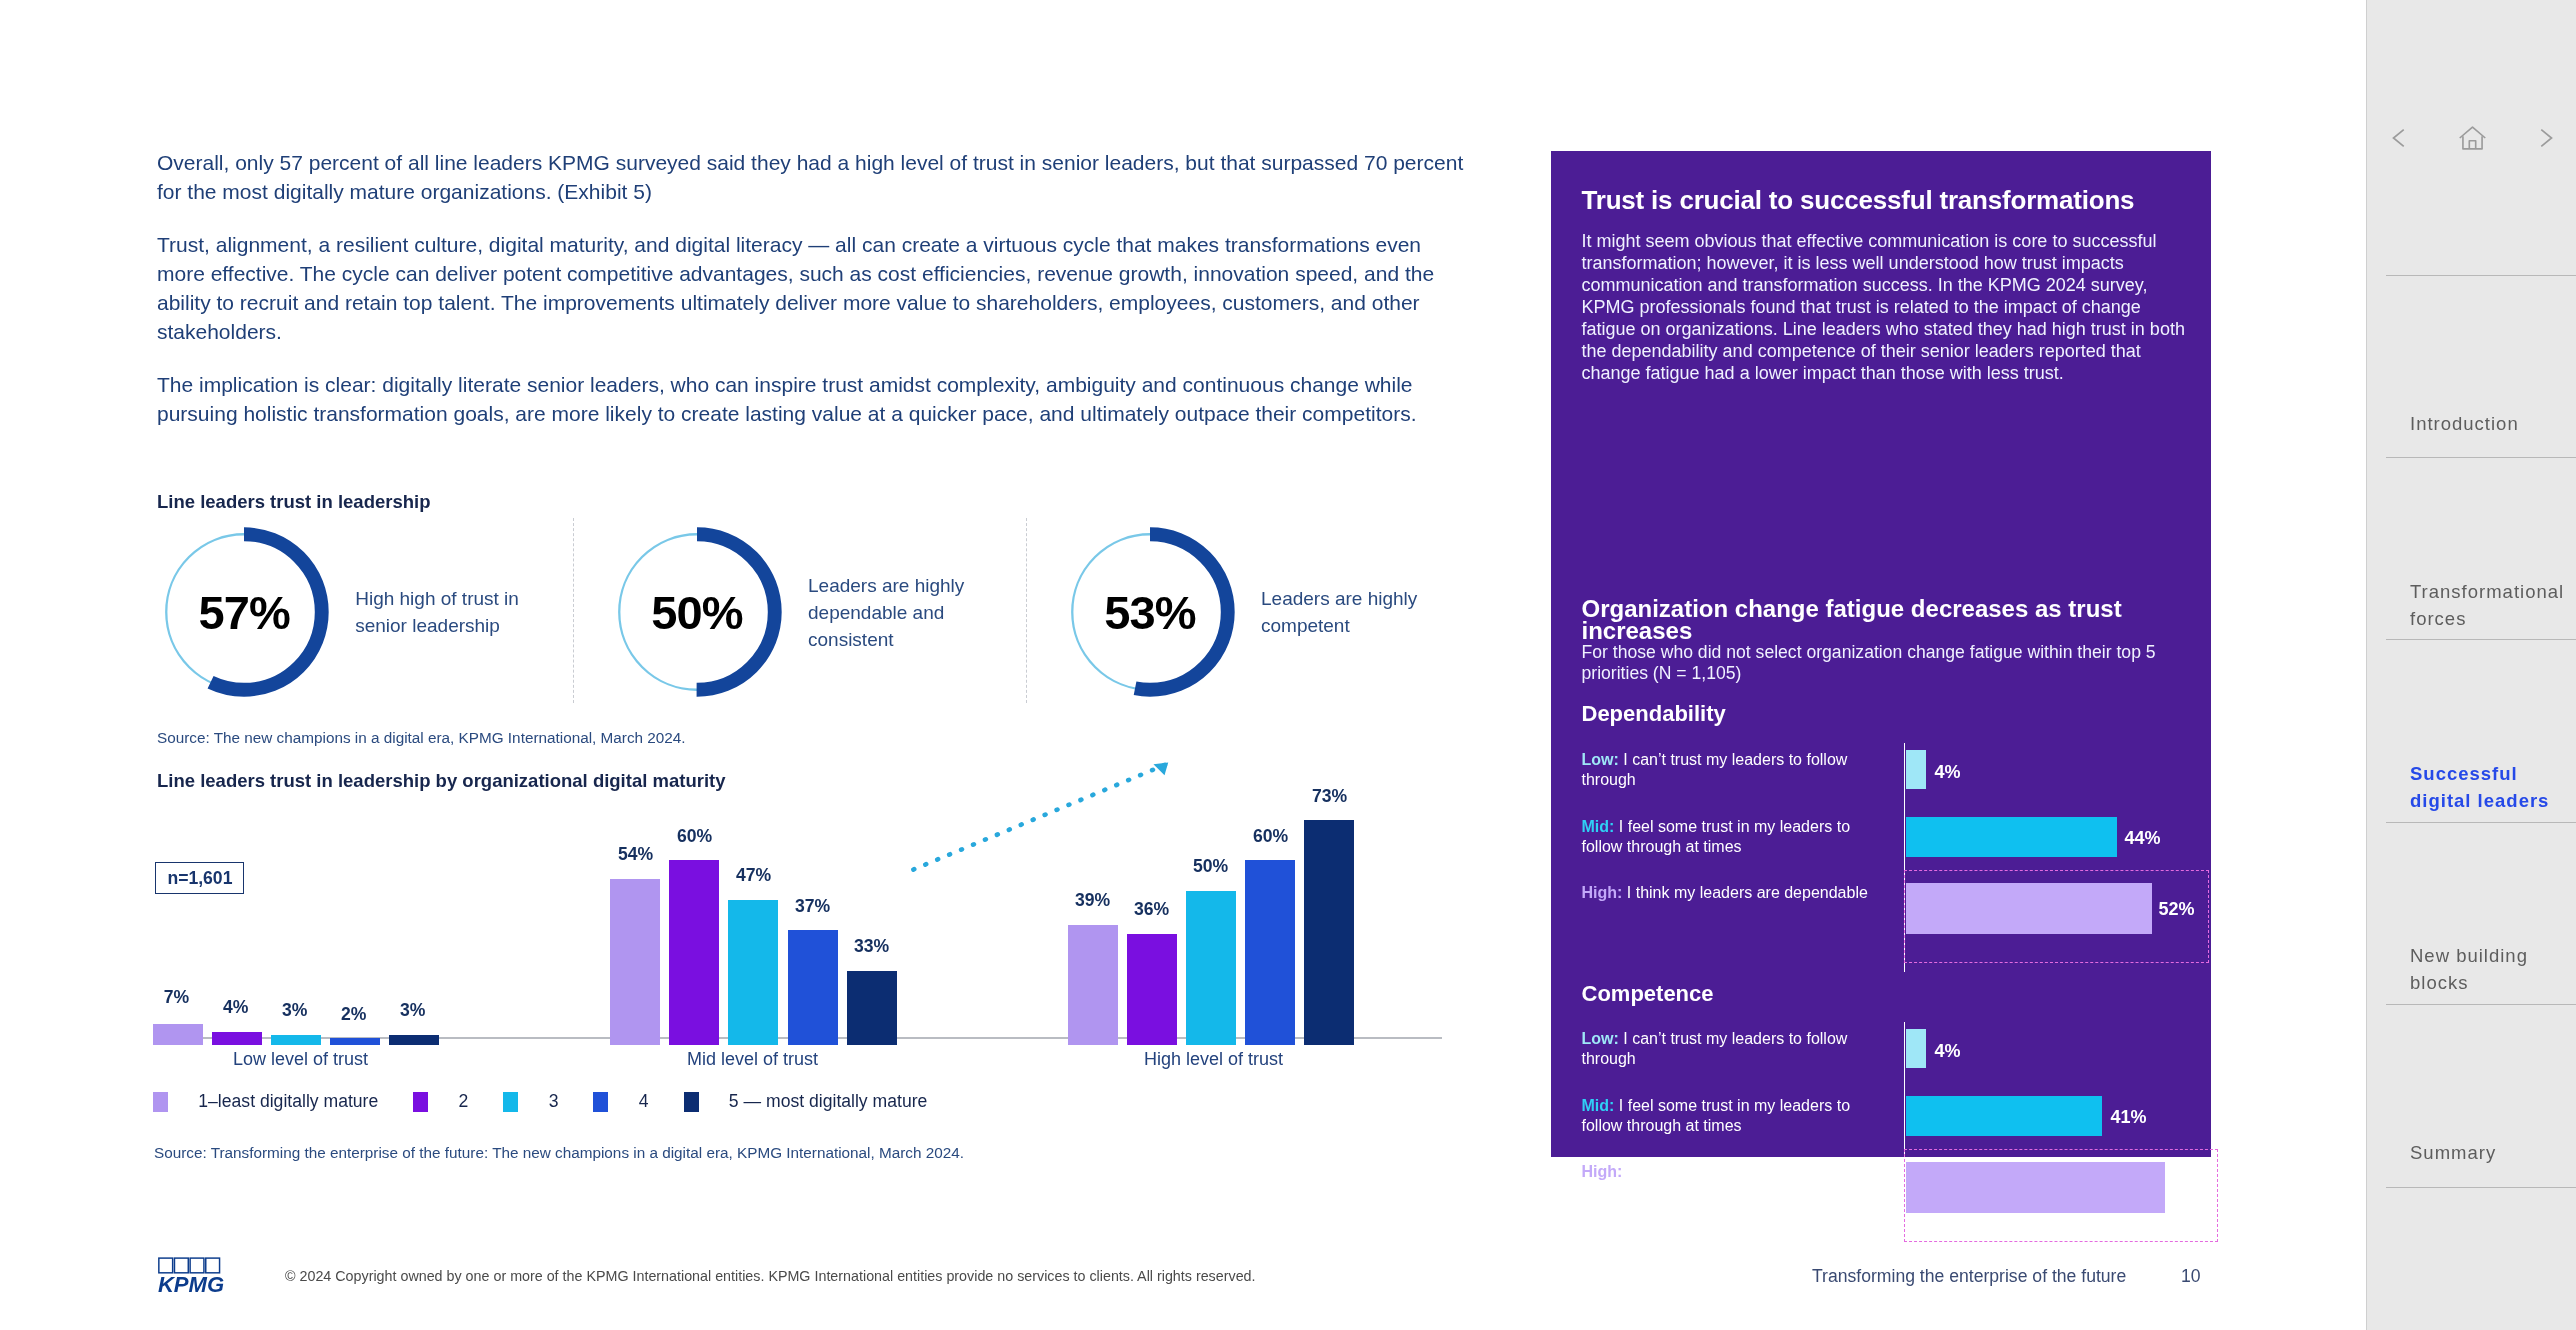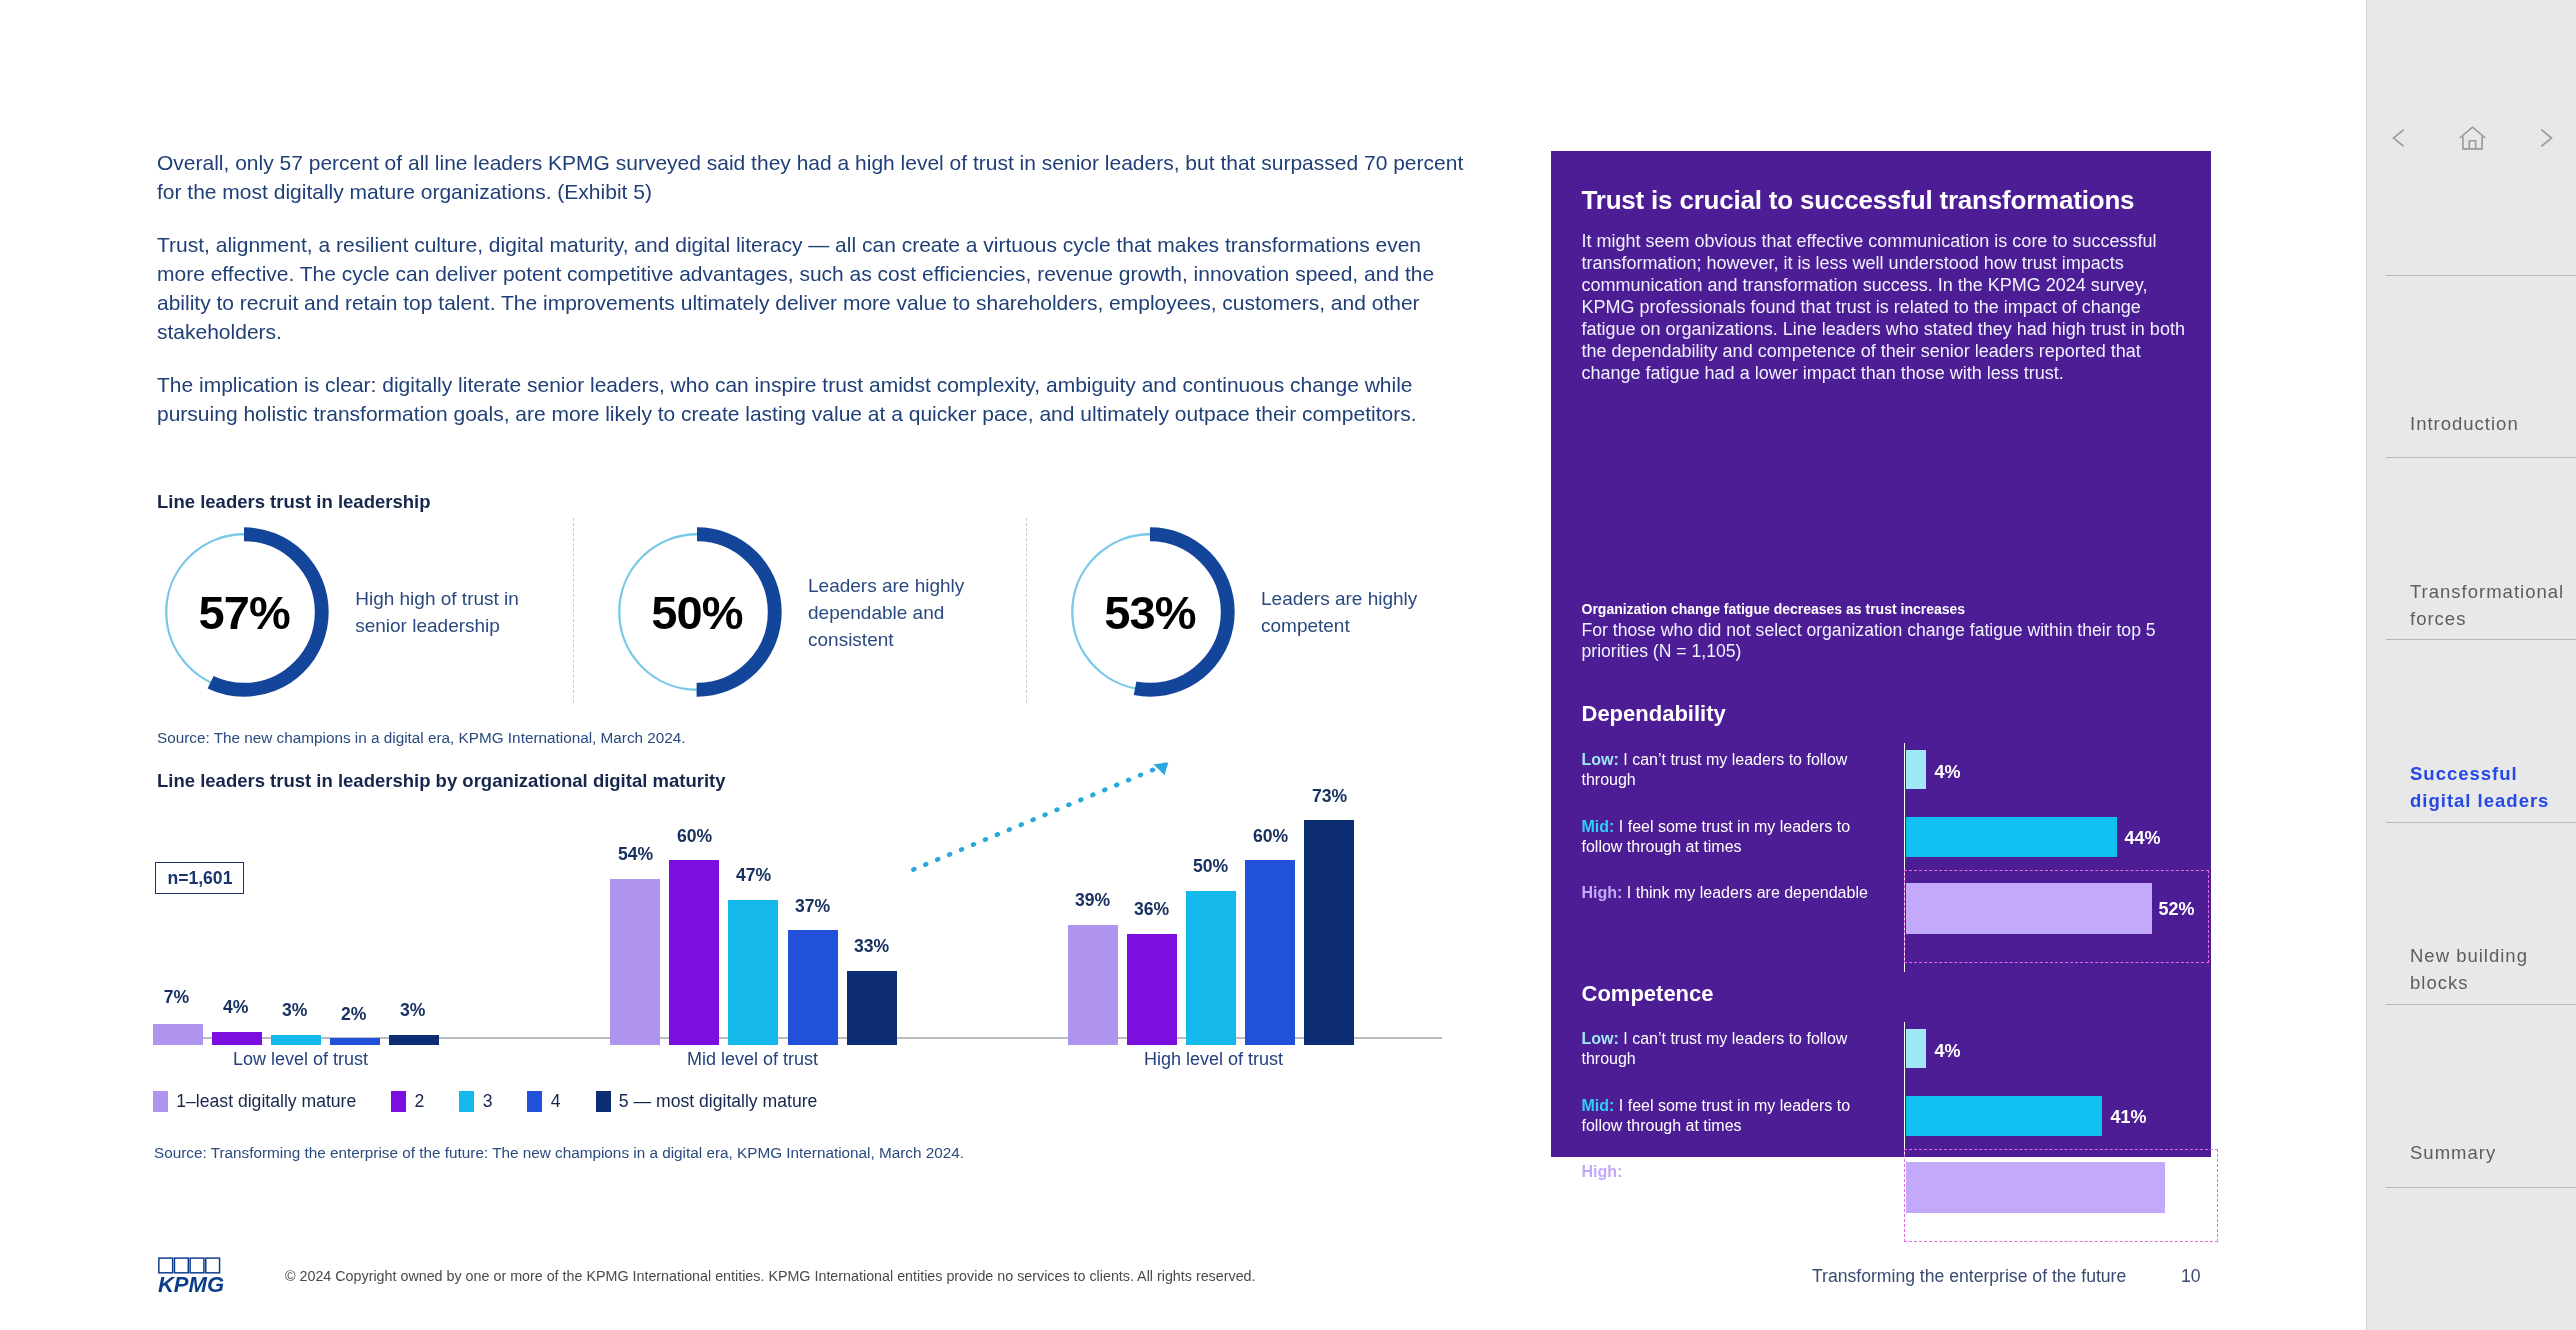--- a/index.html
+++ b/index.html
@@ -45,30 +45,30 @@
   .barchart{position:absolute;left:148px;top:795px;width:1312px;height:250px;}
   .baseline{position:absolute;left:4.6px;top:242px;width:1289px;height:1.8px;background:#b9bcc2;}
   .nbox{position:absolute;left:7.4px;top:67px;border:1.5px solid #18356d;padding:4.6px 11px;font-size:17.6px;font-weight:700;color:#18356d;}
   .bar{position:absolute;bottom:0;}
   .barlabel{position:absolute;font-size:17.6px;font-weight:700;color:#16305f;white-space:nowrap;}
   .grp-label{position:absolute;top:254px;font-size:18px;color:#23427d;white-space:nowrap;}
   .trendline{position:absolute;left:758px;top:-42px;width:277px;height:125px;}
 
   
   .legend{position:absolute;left:153px;top:1091px;display:flex;align-items:center;}
-  .legend-item{display:flex;align-items:center;margin-right:35px;}
+  .legend-item{display:flex;align-items:flex-end;margin-right:35px;gap:22px;}
   .swatch{width:15px;height:20.3px;margin-right:8.3px;}
   .legend-text{font-size:17.6px;color:#17264d;white-space:nowrap;}
 
   
   .panel{position:absolute;left:1551px;top:151px;width:660px;height:1006px;background:#4c1d95;color:#fff;}
   .panel-title{position:absolute;left:30.5px;top:34px;font-size:26px;font-weight:700;letter-spacing:-0.2px;white-space:nowrap;}
   .panel-body{position:absolute;left:30.5px;top:79px;width:610px;font-size:18px;line-height:22px;color:#f0f2ff;}
   .panel-kicker{position:absolute;left:30.5px;top:447px;width:610px;}
-  .panel-kicker .k-bold{font-size:14px;font-weight:700;line-height:22px;display:block;}
+  .panel-kicker .k-bold{font-size:24px;font-weight:700;line-height:22px;display:block;}
   .panel-kicker .k-sub{font-size:17.6px;line-height:21px;display:block;color:#f0f2ff;}
 
   .sect-title{position:absolute;left:30.5px;font-size:22px;font-weight:700;}
   #sect-dep{top:550px;}
   #sect-comp{top:830px;}
 
   .hgroup{position:absolute;left:30.5px;width:610px;}
   #hg-dep{top:599px;height:213px;}
   #hg-comp{top:878px;height:213px;}
 

